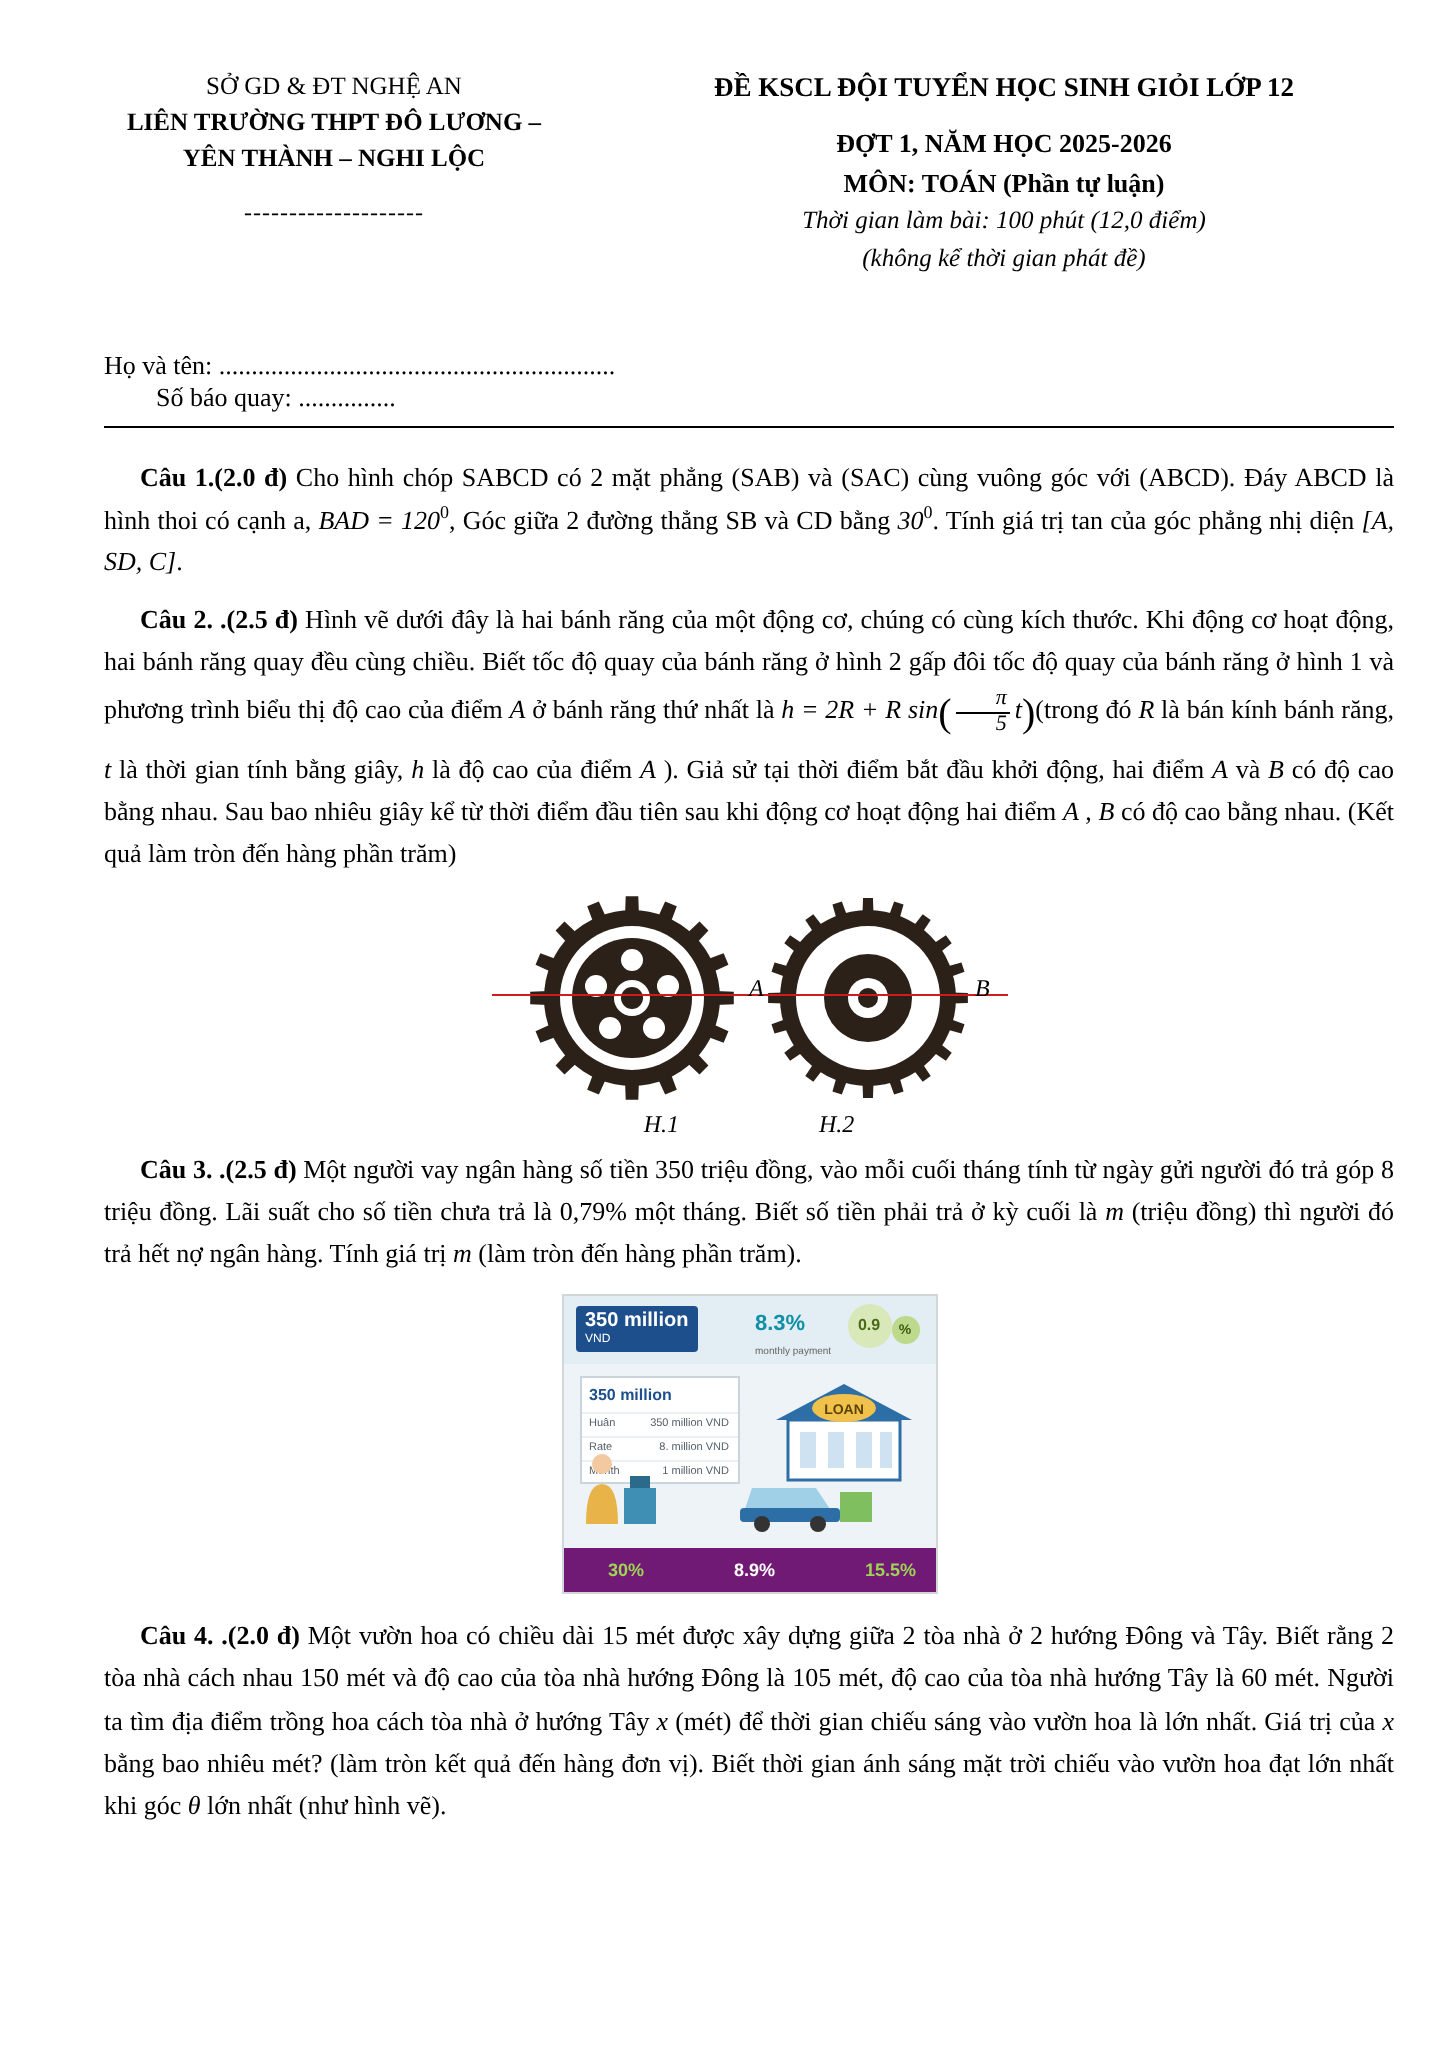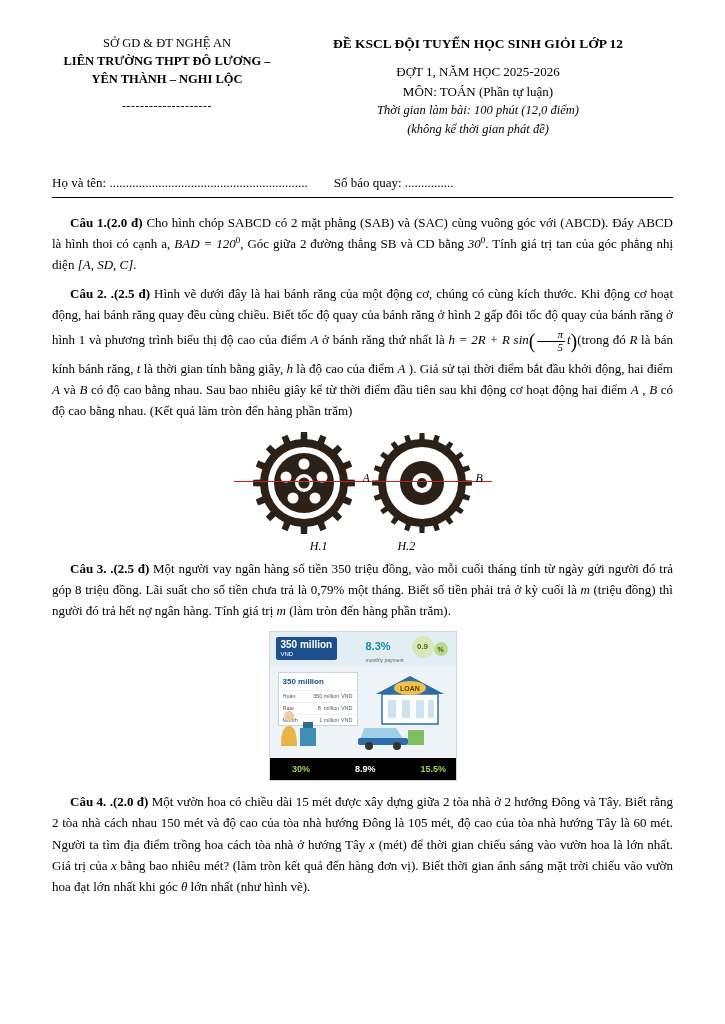--- a/index.html
+++ b/index.html
@@ -12,21 +12,21 @@
     height: 1024px;
     font-family: "Liberation Serif", serif;
     color: #000000;
     position: relative;
     overflow: hidden;
   }
   .page {
     width: 725px;
     height: 1024px;
     box-sizing: border-box;
-    padding: 34px 52px 10px 52px;
+    padding: 34px 28px 10px 52px;
     position: relative;
   }
 
   
   .header {
     display: flex;
     flex-direction: row;
     align-items: flex-start;
     justify-content: space-between;
   }
@@ -48,29 +48,30 @@
     font-size: 12.5px;
     margin-top: 2px;
   }
   .header-right {
     width: 390px;
     text-align: center;
     font-size: 13px;
     line-height: 1.5;
   }
   .header-right .big { font-weight: bold; font-size: 13.5px; }
-  .header-right .b { font-weight: normal; }
+  .header-right .b { font-weight: bold; }
   .header-right .it { font-style: italic; font-size: 12.5px; }
 
   
   .nameline {
     margin-top: 36px;
     font-size: 13px;
     display: flex;
-    flex-direction: row;
+    flex-direction: column;
+    justify-content: flex-end;
   }
   .nameline .n1 { white-space: nowrap; }
   .nameline .n2 { margin-left: 26px; white-space: nowrap; }
 
   .hr {
     border: none;
     border-top: 1.2px solid #000;
     margin: 6px 0 0 0;
   }
 
@@ -199,21 +200,21 @@
   .bk-card .r {
     font-family: "Liberation Sans", sans-serif; font-size: 5.5px;
     color: #55606a; padding: 1px 4px; display: flex; justify-content: space-between;
     border-top: 1px solid #eef1f4;
   }
   .bk-house {
     position: absolute; right: 8px; top: 40px; width: 76px; height: 56px;
   }
   .bk-bot {
     position: absolute; left: 0; bottom: 0; width: 199px; height: 22px;
-    background: #000000; color: #fff;
+    background: #701a75; color: #fff;
     font-family: "Liberation Sans", sans-serif; font-size: 9px; font-weight: bold;
     display: flex; align-items: center; justify-content: space-around;
   }
   .bk-bot .g { color: #9fd356; }
   .bk-people { position: absolute; left: 6px; bottom: 24px; }
   .bk-car { position: absolute; left: 86px; bottom: 24px; }
 </style>
 </head>
 <body>
 

